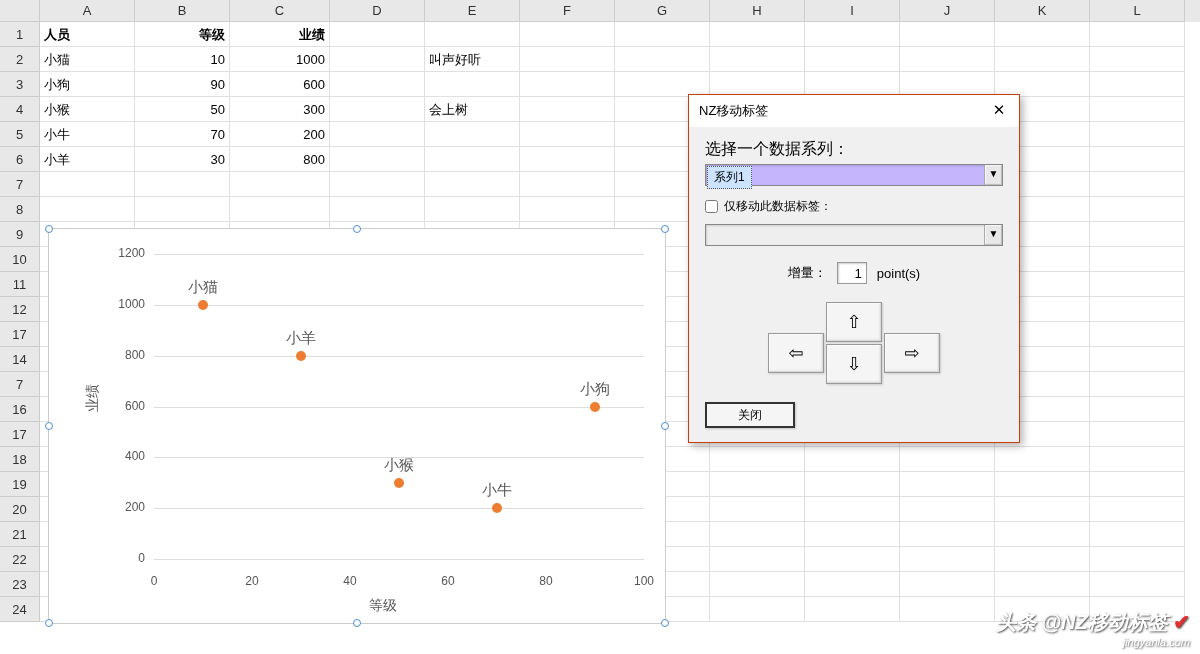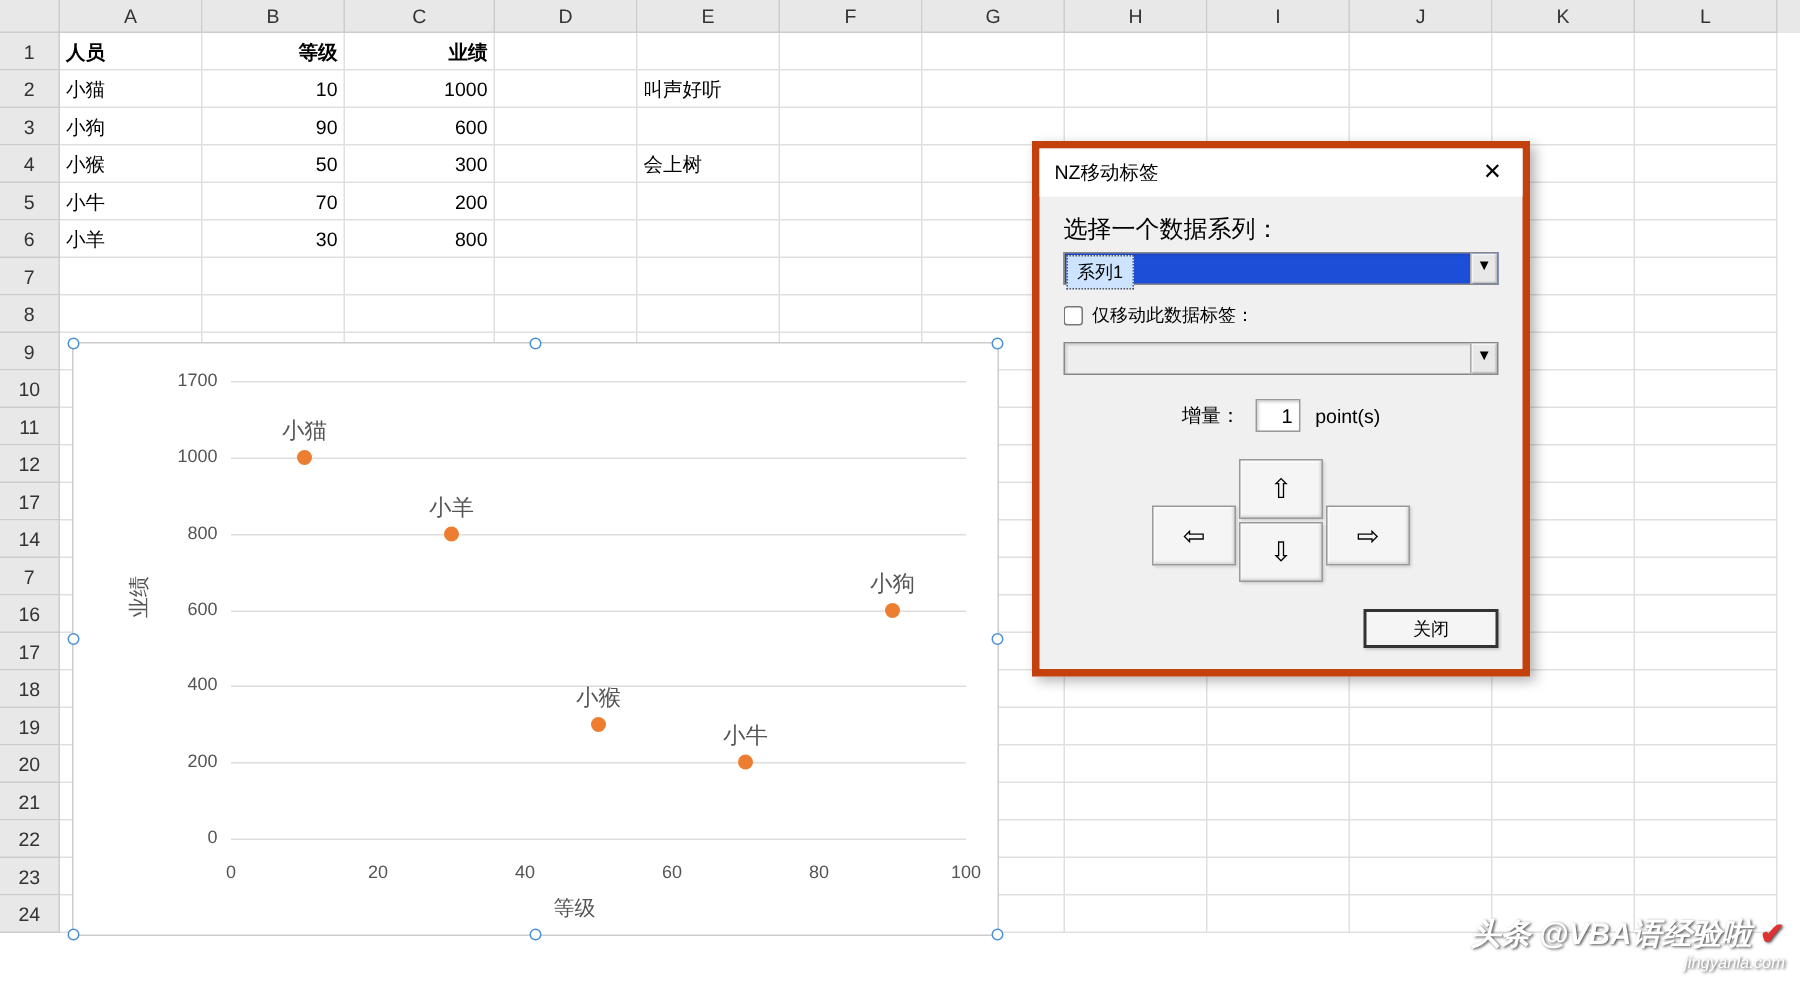--- a/index.html
+++ b/index.html
@@ -129,21 +129,21 @@
       color: #555;
       transform: translate(-50%, -100%);
     }
 
     
     .dialog {
       position: absolute;
       left: 688px; top: 94px;
       width: 332px;
       background: #f0f0f0;
-      border: 5px solid #c2410c;
+      border: 1px solid #c2410c;
       box-shadow: 3px 3px 8px rgba(0,0,0,0.3);
     }
     .dialog-title {
       display: flex;
       justify-content: space-between;
       align-items: center;
       padding: 6px 10px;
       font-size: 13px;
       background: #fff;
     }
@@ -157,21 +157,21 @@
       padding: 12px 16px 14px;
     }
     .dlg-label {
       font-size: 16px;
       margin-bottom: 4px;
     }
     .dlg-select {
       width: 100%;
       height: 22px;
       border: 1px solid #888;
-      background: #1d4ed8;
+      background: #c4b5fd;
       margin-bottom: 12px;
       position: relative;
       box-shadow: inset 1px 1px 2px rgba(0,0,0,0.15);
     }
     .dlg-select-val {
       padding: 2px 6px;
       background: #cce4ff;
       border: 1px dotted #555;
       margin: 1px;
       display: inline-block;
@@ -228,21 +228,20 @@
       justify-content: center;
       cursor: pointer;
       font-size: 18px;
     }
     .arrow-up { grid-column: 2; grid-row: 1; }
     .arrow-left { grid-column: 1; grid-row: 1 / span 2; align-self: center; height: 40px; margin-top: 20px;}
     .arrow-right { grid-column: 3; grid-row: 1 / span 2; align-self: center; height: 40px; margin-top: 20px;}
     .arrow-down { grid-column: 2; grid-row: 2; }
     .close-btn-row {
       display: flex;
-      justify-content: flex-end;
     }
     .close-btn {
       width: 90px; height: 26px;
       border: 2px solid #333;
       background: #f5f5f5;
       cursor: pointer;
       font-size: 12px;
       box-shadow: 1px 1px 2px rgba(0,0,0,0.2);
     }
 
@@ -664,21 +663,21 @@
       <div class="y-tick" style="top: 271.167px;">200</div>
       <div class="grid-line" style="left: 105px; top: 228.333px; width: 490px; height: 1px;"></div>
       <div class="y-tick" style="top: 220.333px;">400</div>
       <div class="grid-line" style="left: 105px; top: 177.5px; width: 490px; height: 1px;"></div>
       <div class="y-tick" style="top: 169.5px;">600</div>
       <div class="grid-line" style="left: 105px; top: 126.667px; width: 490px; height: 1px;"></div>
       <div class="y-tick" style="top: 118.667px;">800</div>
       <div class="grid-line" style="left: 105px; top: 75.8333px; width: 490px; height: 1px;"></div>
       <div class="y-tick" style="top: 67.8333px;">1000</div>
       <div class="grid-line" style="left: 105px; top: 25px; width: 490px; height: 1px;"></div>
-      <div class="y-tick" style="top: 17px;">1700</div>
+      <div class="y-tick" style="top: 17px;">1200</div>
       <div class="x-tick" style="left: 90px;">0</div>
       <div class="x-tick" style="left: 188px;">20</div>
       <div class="x-tick" style="left: 286px;">40</div>
       <div class="x-tick" style="left: 384px;">60</div>
       <div class="x-tick" style="left: 482px;">80</div>
       <div class="x-tick" style="left: 580px;">100</div>
       <div class="point" style="left: 154px; top: 75.8333px;"></div>
       <div class="label" style="left: 154px; top: 67.8333px;">小猫</div>
       <div class="point" style="left: 252px; top: 126.667px;"></div>
       <div class="label" style="left: 252px; top: 118.667px;">小羊</div>
@@ -729,15 +728,15 @@
           <span>⇩</span>
         </div>
     </div>
     <div class="close-btn-row">
       <button class="close-btn">关闭</button>
     </div>
   </div>
 </div>
 
 <div class="watermark">
-  <div class="wm1"><span>头条 @VBA语经验啦</span> <span class="wm-check">✔</span></div>
+  <div class="wm1"><span>头条 @NZ移动标签</span> <span class="wm-check">✔</span></div>
   <div class="wm2">jingyanla.com</div>
 </div>
 
 </body></html>

